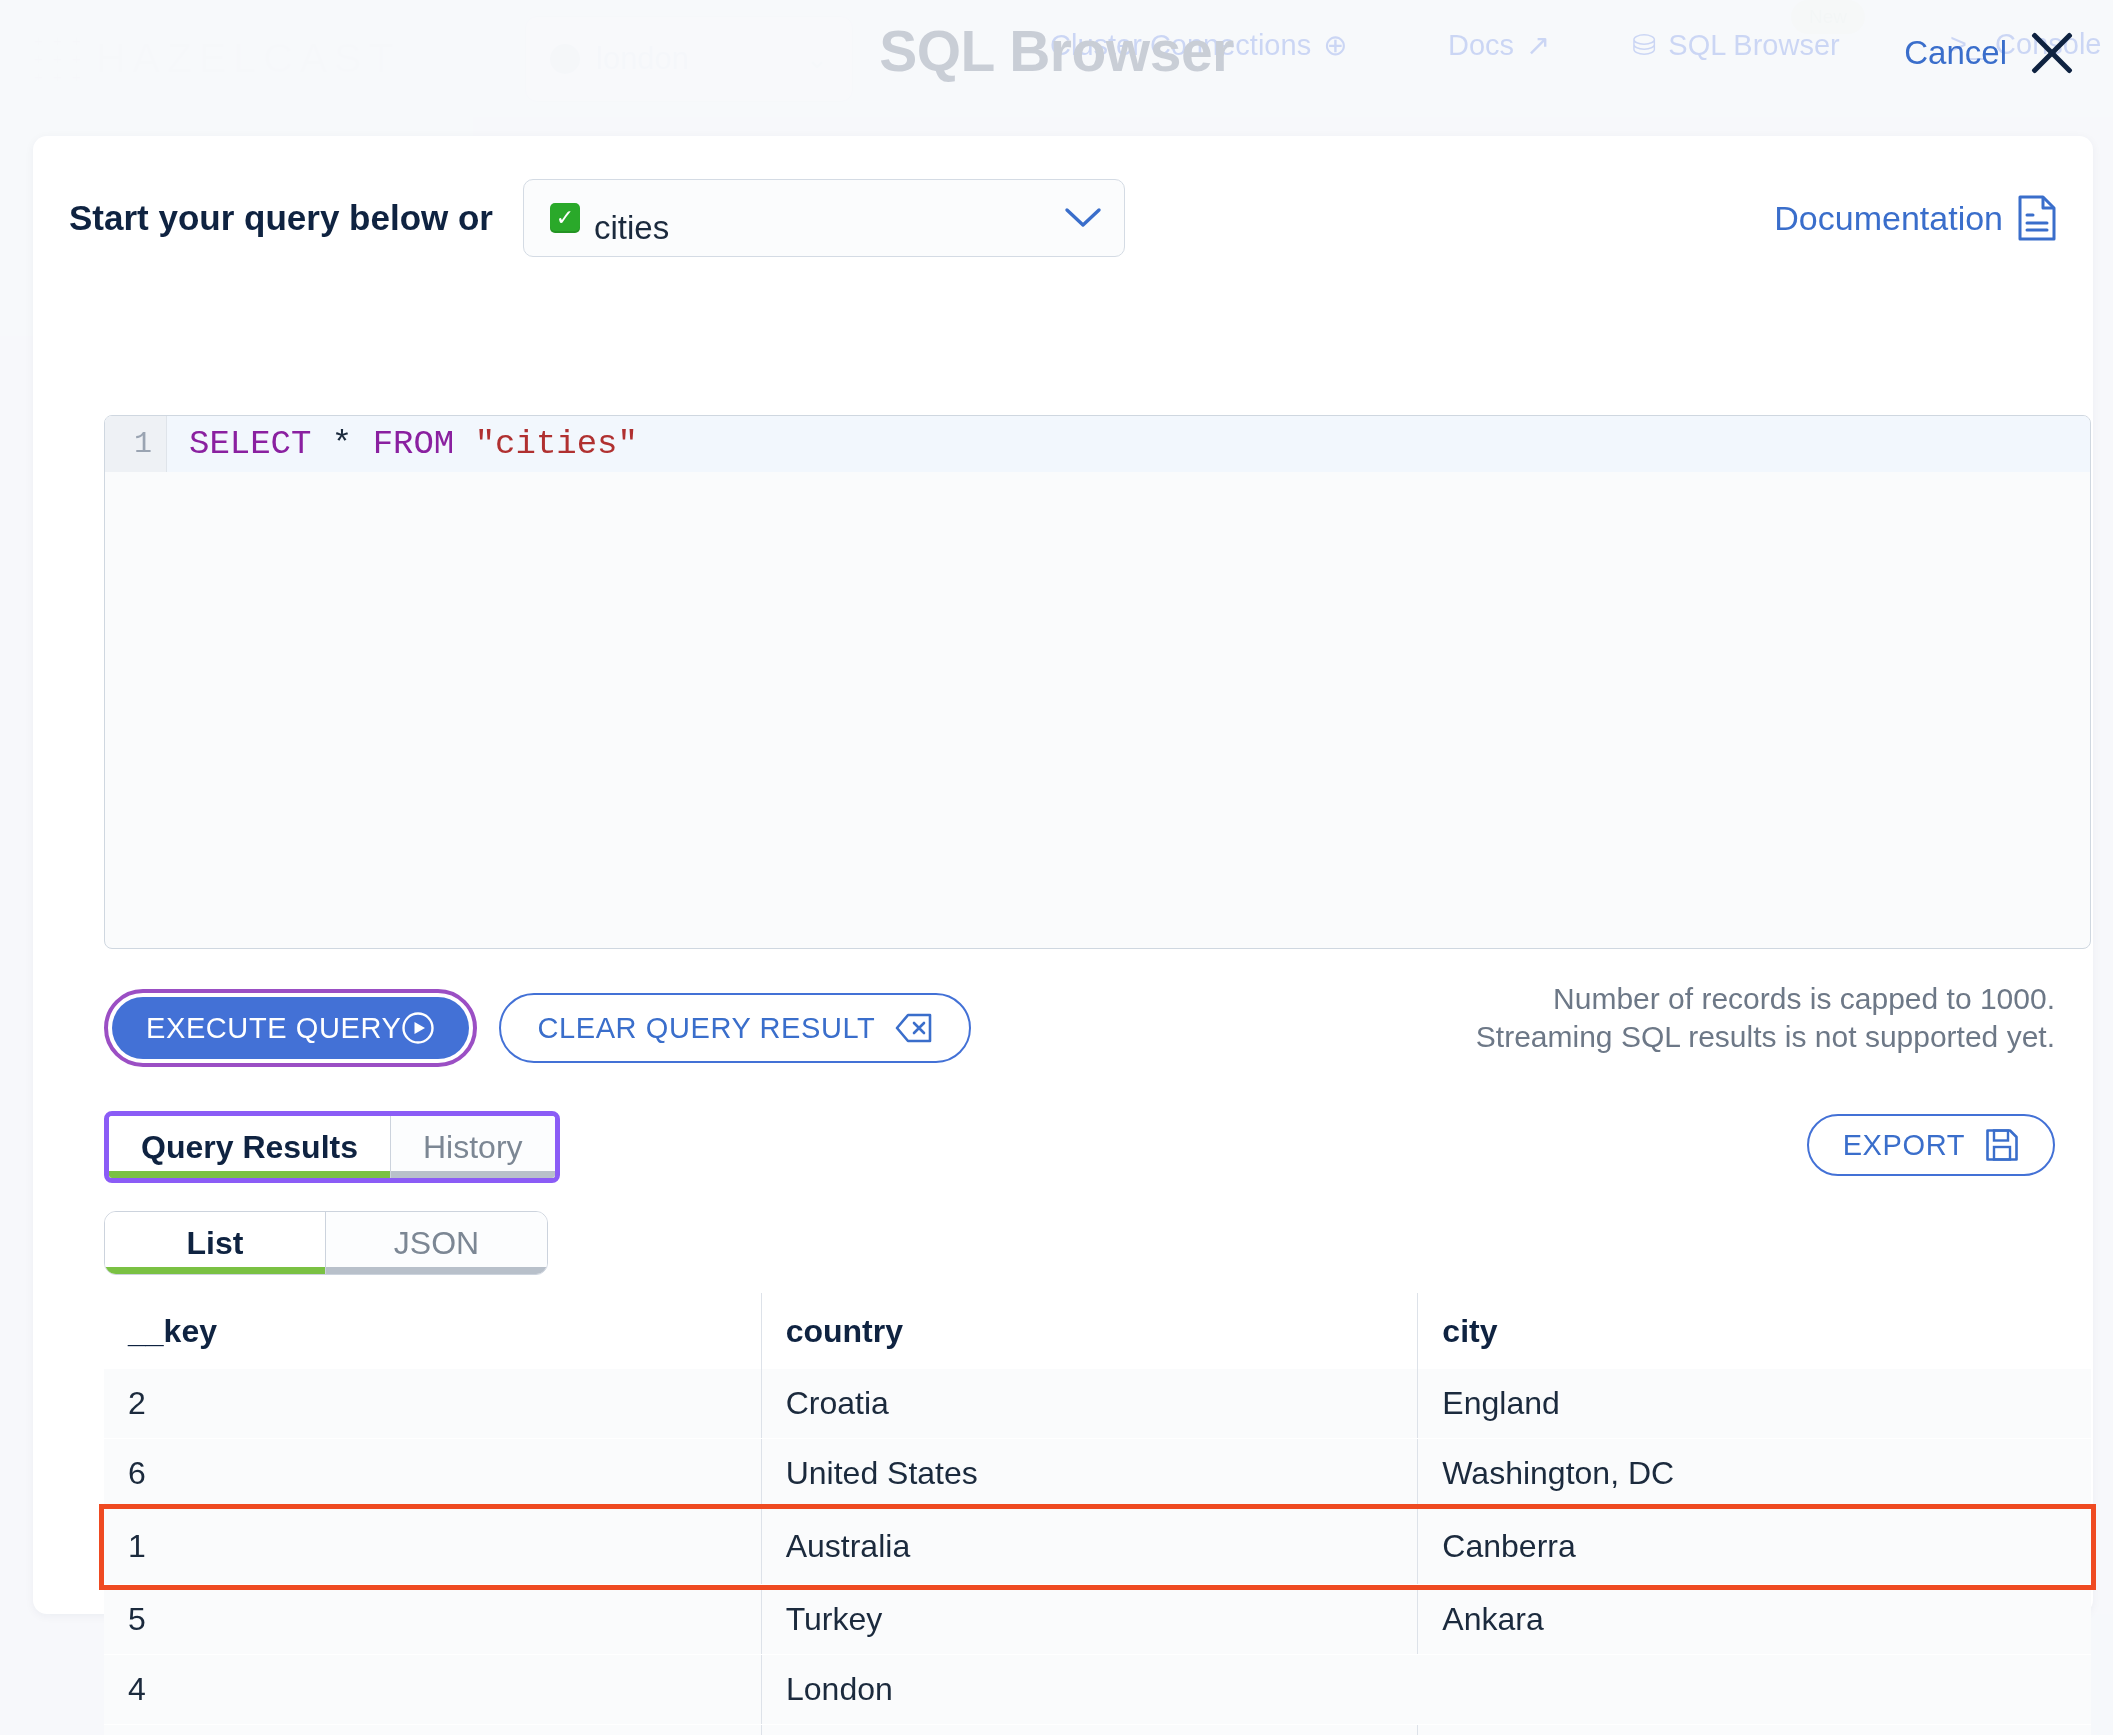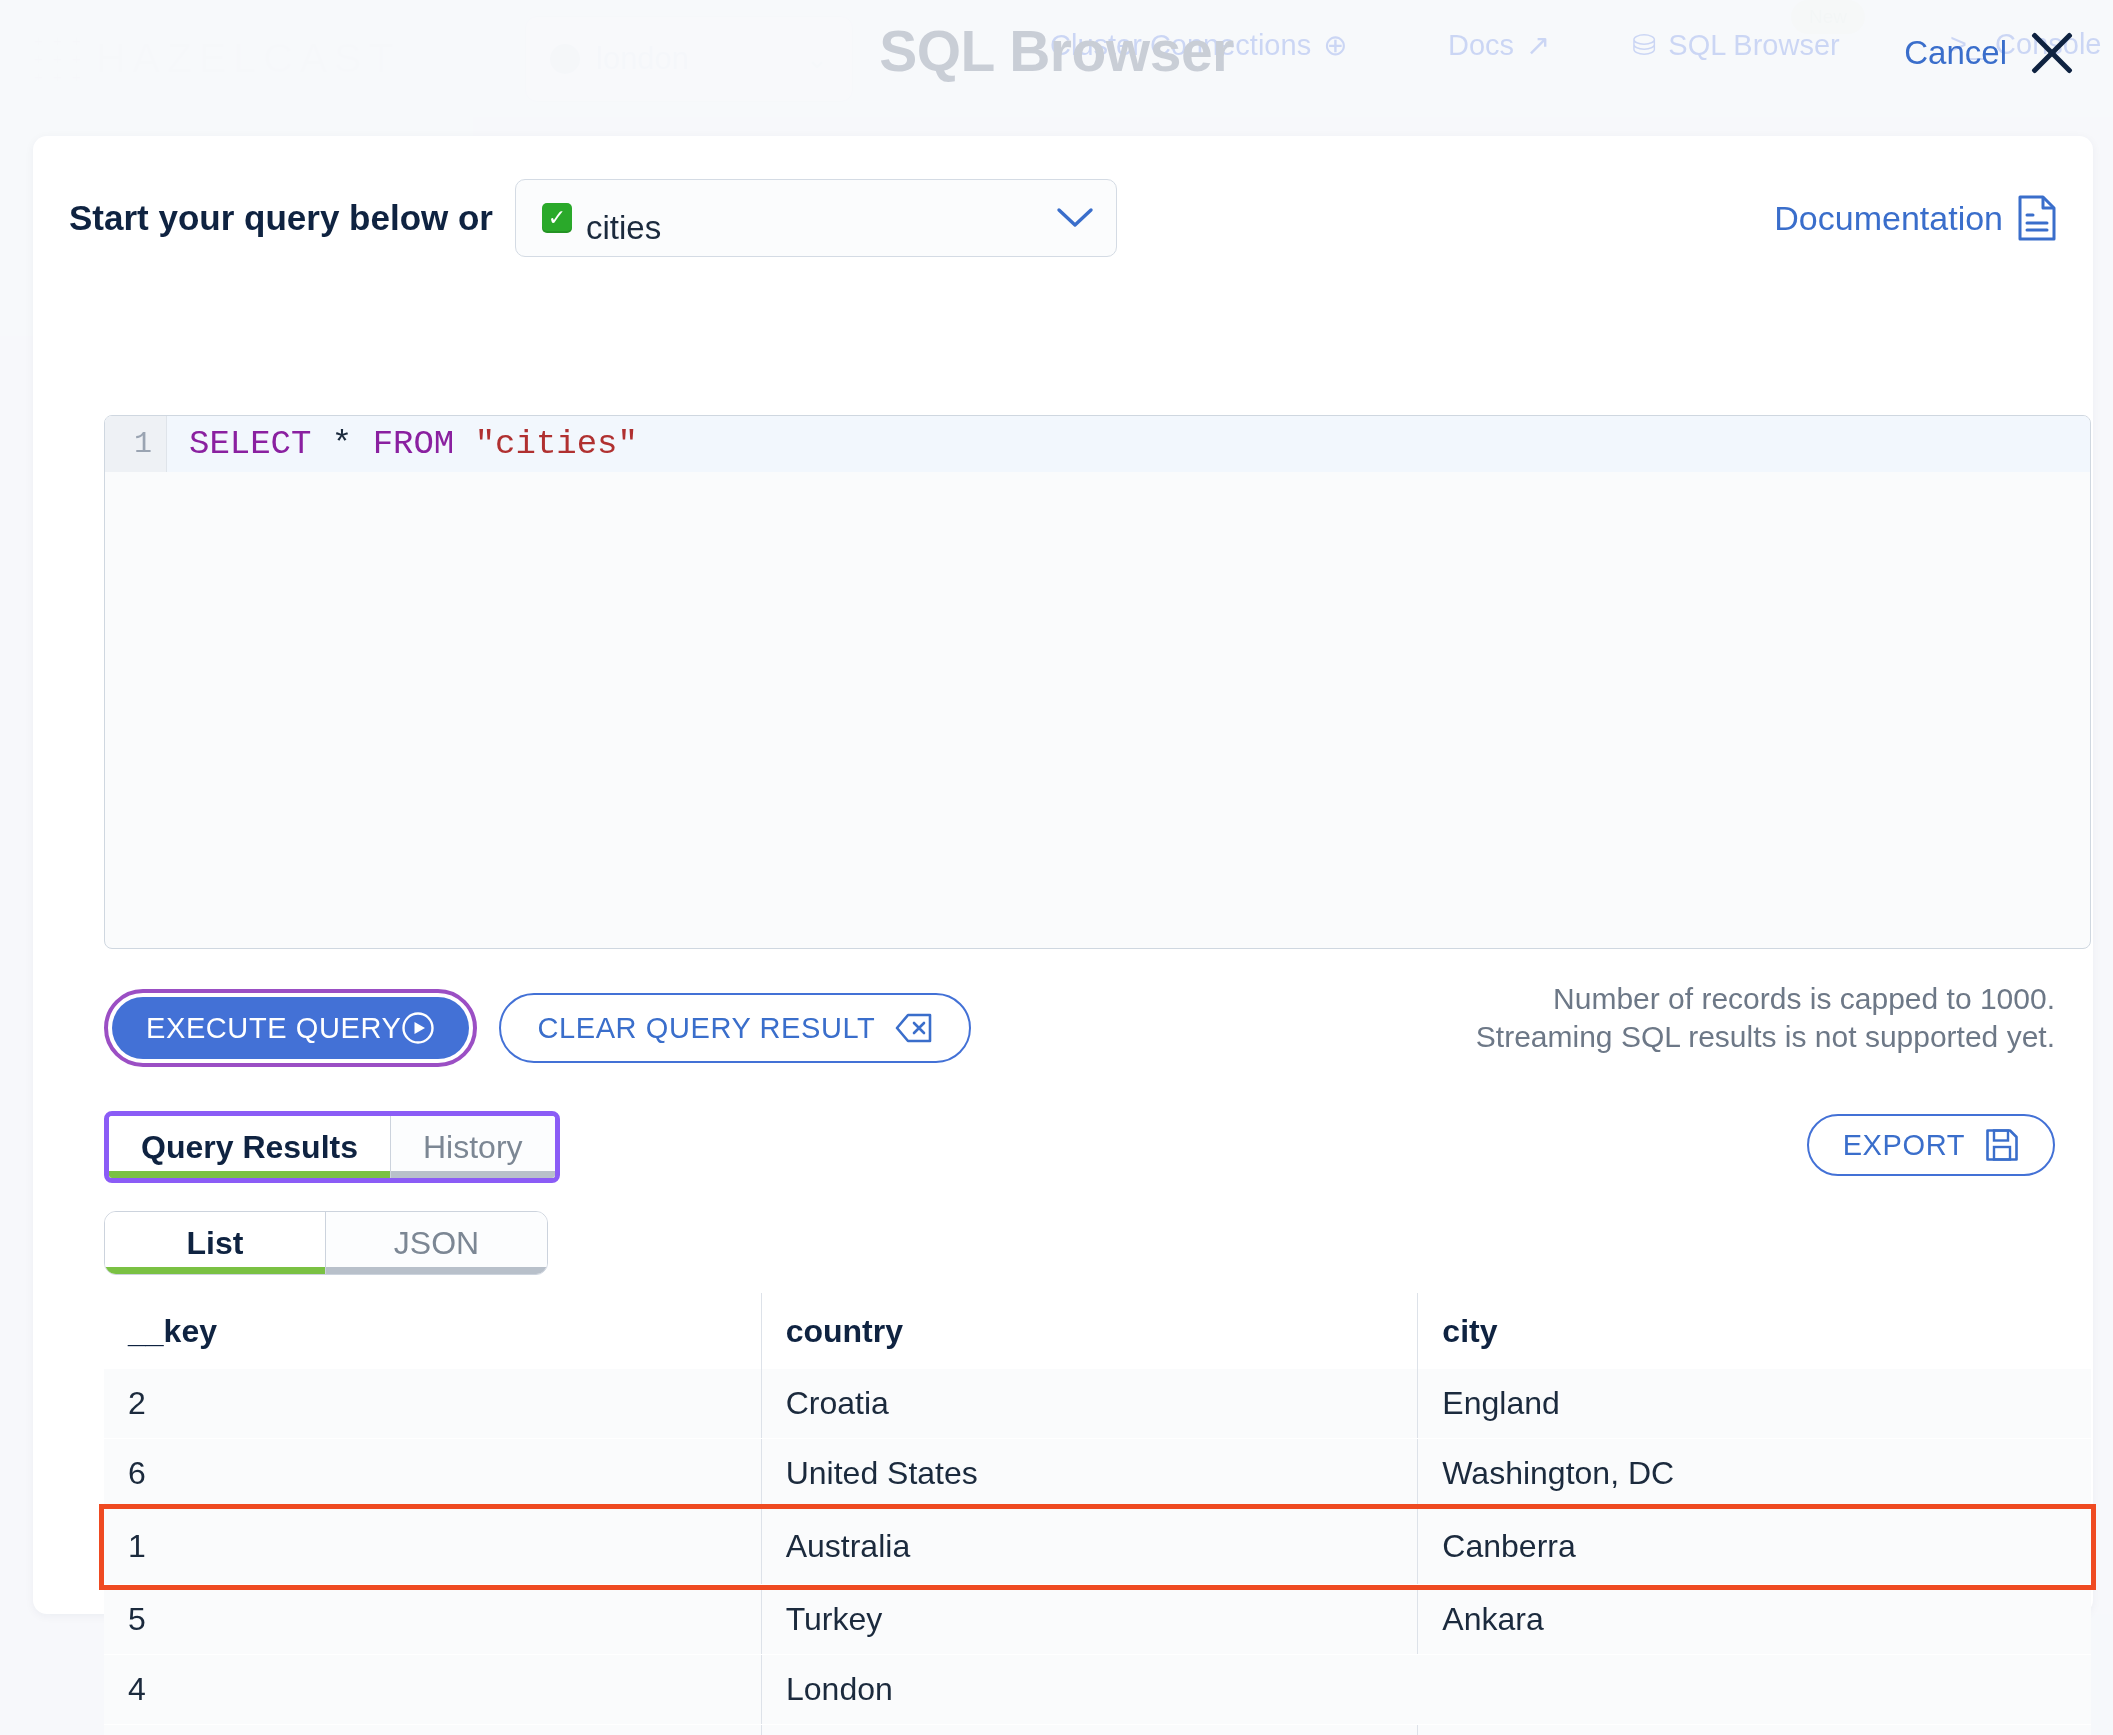--- a/index.html
+++ b/index.html
@@ -88,21 +88,21 @@
     box-shadow: 0 2px 10px rgba(20,40,80,0.05);
     z-index: 10;
   }
 
   
   .q-header {
     position: absolute; left: 36px; top: 42px; right: 36px; height: 80px;
     display: flex; align-items: center;
   }
   .q-label {
-    font-size: 35px; font-weight: 700; color: #0f2341; margin-right: 22px;
+    font-size: 35px; font-weight: 700; color: #0f2341; margin-right: 30px;
   }
   .map-select {
     width: 602px; height: 78px;
     border: 1px solid #d4dbe4; border-radius: 10px; background: #fbfcfd;
     display: flex; align-items: center; padding: 0 22px 0 26px;
   }
   .map-check {
     width: 30px; height: 30px; border-radius: 5px; background: #2aa92a;
     display: flex; align-items: center; justify-content: center;
     color: #fff; font-size: 22px; line-height: 1; margin-right: 14px;

